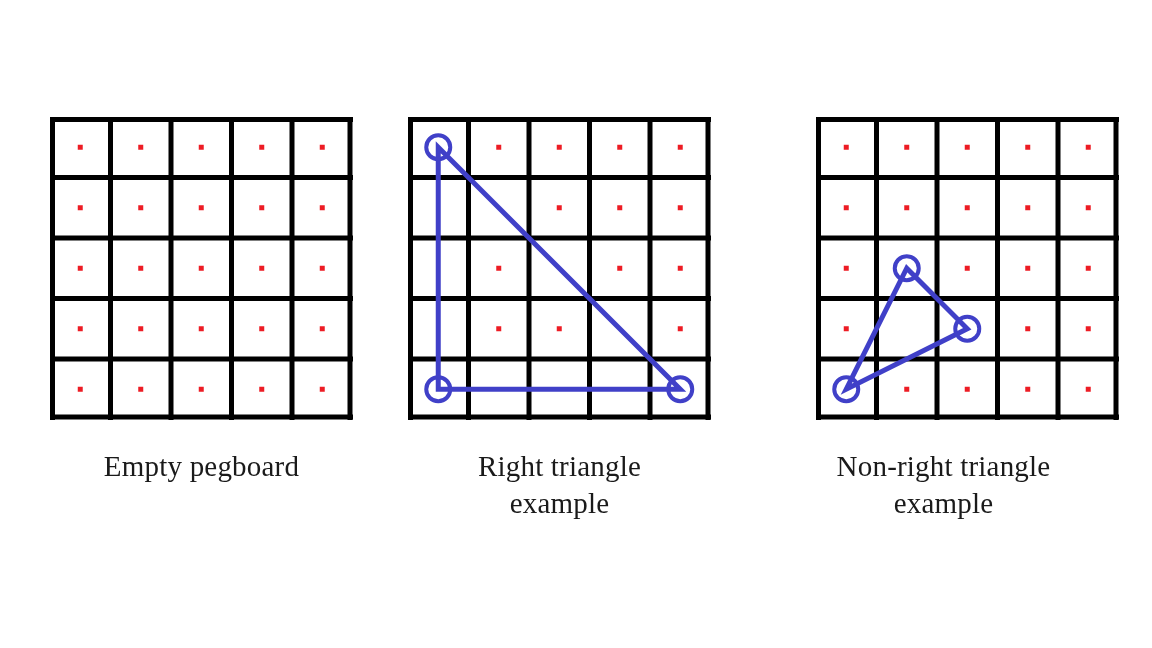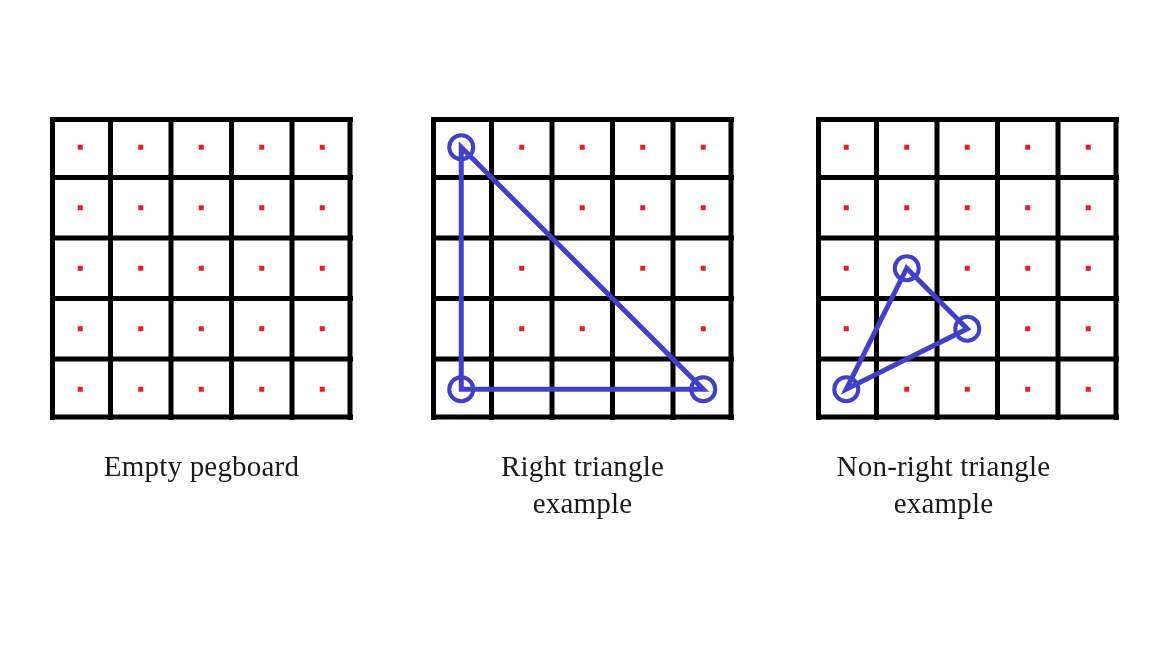--- a/index.html
+++ b/index.html
@@ -99,21 +99,21 @@
           <rect x="209.25" y="269.75" width="5" height="5" fill="#ED1C24"></rect>
           <rect x="269.75" y="269.75" width="5" height="5" fill="#ED1C24"></rect>
         </svg>
       <svg class="overlay-svg" width="303" height="303" viewBox="0 0 303 303"></svg>
     </div>
     <div class="caption">
         <span class="caption-line">Empty pegboard</span>
       </div>
   </div>
 
-  <div class="figure" style="left:431px;">
+  <div class="figure" style="left:408px;">
     <div class="board-wrap">
       <svg class="board-svg" width="303" height="303" viewBox="0 0 303 303">
           <line x1="0" y1="2.5" x2="302.5" y2="2.5" stroke="#000000" stroke-width="5" stroke-linecap="square"></line>
           <line x1="0" y1="60.5" x2="302.5" y2="60.5" stroke="#000000" stroke-width="5" stroke-linecap="square"></line>
           <line x1="0" y1="121" x2="302.5" y2="121" stroke="#000000" stroke-width="5" stroke-linecap="square"></line>
           <line x1="0" y1="181.5" x2="302.5" y2="181.5" stroke="#000000" stroke-width="5" stroke-linecap="square"></line>
           <line x1="0" y1="242" x2="302.5" y2="242" stroke="#000000" stroke-width="5" stroke-linecap="square"></line>
           <line x1="0" y1="300" x2="302.5" y2="300" stroke="#000000" stroke-width="5" stroke-linecap="square"></line>
           <line x1="2.5" y1="0" x2="2.5" y2="302.5" stroke="#000000" stroke-width="5" stroke-linecap="square"></line>
           <line x1="60.5" y1="0" x2="60.5" y2="302.5" stroke="#000000" stroke-width="5" stroke-linecap="square"></line>

